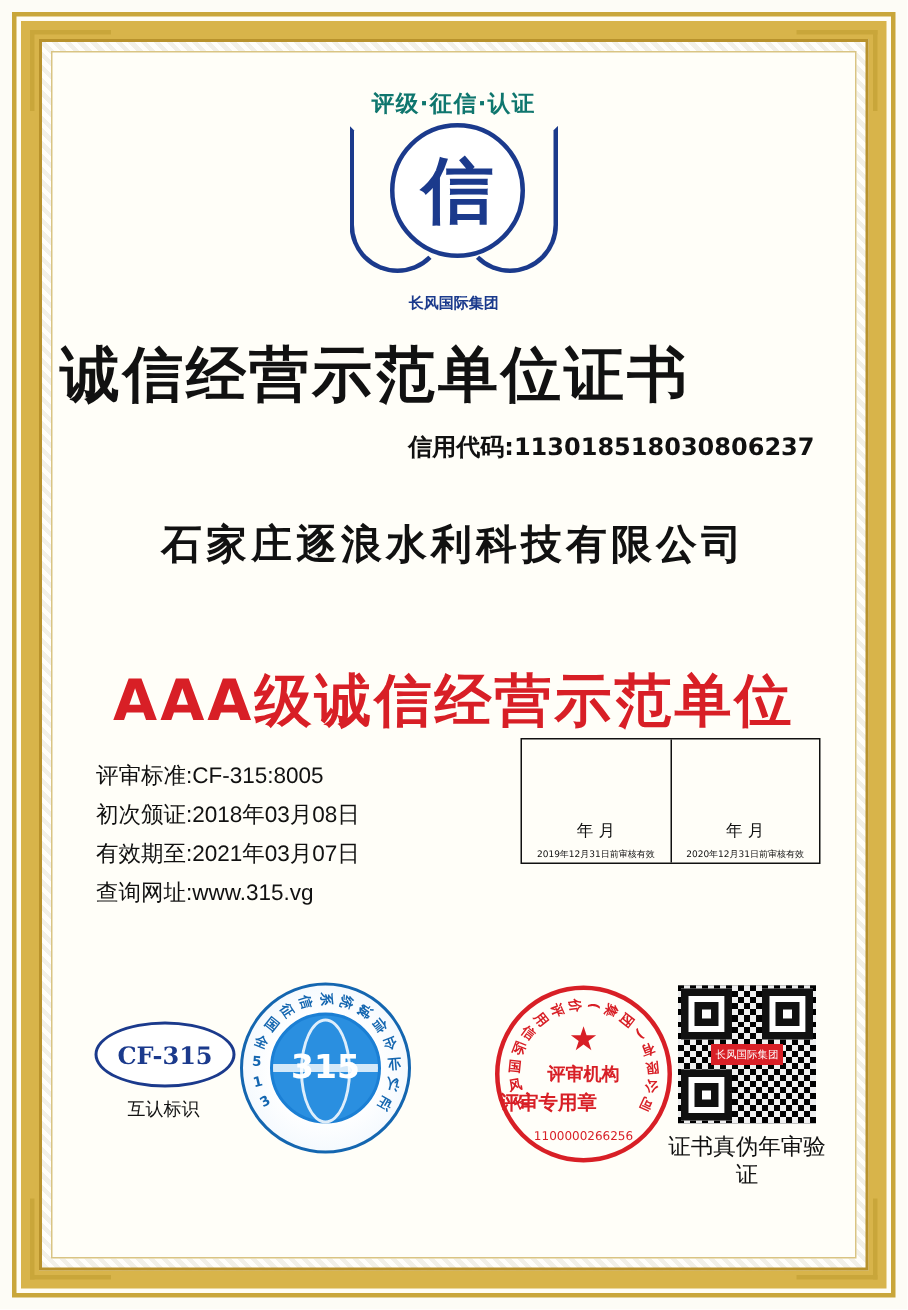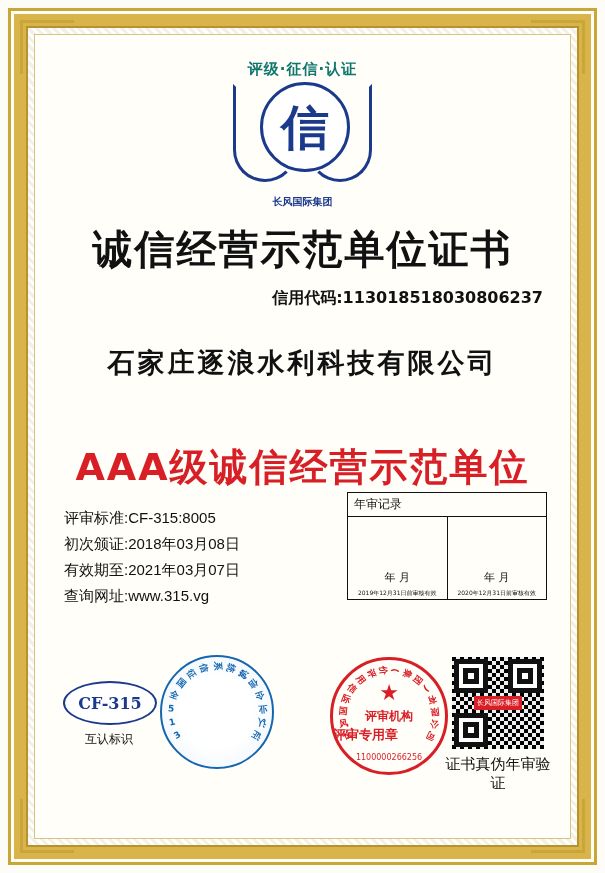--- a/index.html
+++ b/index.html
@@ -140,21 +140,21 @@
     font-weight: bold;
     font-family: "DejaVu Sans", sans-serif;
   }
 
   
   .main-title {
     position: absolute;
     top: 182px;
     left: 0;
     right: 0;
-    text-align: center;
+    text-align: left;
     font-size: 40px;
     font-weight: bold;
     color: #111;
     letter-spacing: 2px;
     font-family: "DejaVu Sans", sans-serif;
   }
 
   .credit-code {
     position: absolute;
     top: 248px;
@@ -496,21 +496,20 @@
     <div class="award-line">AAA级诚信经营示范单位</div>
 
     <div class="details">
       <div>评审标准:CF-315:8005</div>
       <div>初次颁证:2018年03月08日</div>
       <div>有效期至:2021年03月07日</div>
       <div>查询网址:www.315.vg</div>
     </div>
 
     <div class="review-box">
-      <div class="review-title">年审记录</div>
       <div class="review-cells">
         <div class="review-cell">
           <div class="review-cell-ym">年  月</div>
           <div class="review-cell-note">2019年12月31日前审核有效</div>
         </div>
         <div class="review-cell">
           <div class="review-cell-ym">年  月</div>
           <div class="review-cell-note">2020年12月31日前审核有效</div>
         </div>
       </div>
@@ -534,20 +533,25 @@
             <span style="font-size: 9px; transform: rotate(-17.1429deg) translate(0px, -46px) rotate(90deg) translate(-50%, -50%);">信</span>
             <span style="font-size: 9px; transform: rotate(0deg) translate(0px, -46px) rotate(90deg) translate(-50%, -50%);">系</span>
             <span style="font-size: 9px; transform: rotate(17.1429deg) translate(0px, -46px) rotate(90deg) translate(-50%, -50%);">统</span>
             <span style="font-size: 9px; transform: rotate(34.2857deg) translate(0px, -46px) rotate(90deg) translate(-50%, -50%);">诚</span>
             <span style="font-size: 9px; transform: rotate(51.4286deg) translate(0px, -46px) rotate(90deg) translate(-50%, -50%);">信</span>
             <span style="font-size: 9px; transform: rotate(68.5714deg) translate(0px, -46px) rotate(90deg) translate(-50%, -50%);">企</span>
             <span style="font-size: 9px; transform: rotate(85.7143deg) translate(0px, -46px) rotate(90deg) translate(-50%, -50%);">业</span>
             <span style="font-size: 9px; transform: rotate(102.857deg) translate(0px, -46px) rotate(90deg) translate(-50%, -50%);">认</span>
             <span style="font-size: 9px; transform: rotate(120deg) translate(0px, -46px) rotate(90deg) translate(-50%, -50%);">证</span>
           </div>
+        <div class="globe-inner">
+          <div class="globe-lines"></div>
+          <div class="globe-ellipse"></div>
+          <div class="globe-number">315</div>
+        </div>
       </div>
 
       <div class="seal-red">
         <div class="ring-text" id="red-ring">
             <span style="font-size: 9px; transform: rotate(-115deg) translate(0px, -46px) rotate(90deg) translate(-50%, -50%);">长</span>
             <span style="font-size: 9px; transform: rotate(-99.6667deg) translate(0px, -46px) rotate(90deg) translate(-50%, -50%);">风</span>
             <span style="font-size: 9px; transform: rotate(-84.3333deg) translate(0px, -46px) rotate(90deg) translate(-50%, -50%);">国</span>
             <span style="font-size: 9px; transform: rotate(-69deg) translate(0px, -46px) rotate(90deg) translate(-50%, -50%);">际</span>
             <span style="font-size: 9px; transform: rotate(-53.6667deg) translate(0px, -46px) rotate(90deg) translate(-50%, -50%);">信</span>
             <span style="font-size: 9px; transform: rotate(-38.3333deg) translate(0px, -46px) rotate(90deg) translate(-50%, -50%);">用</span>

